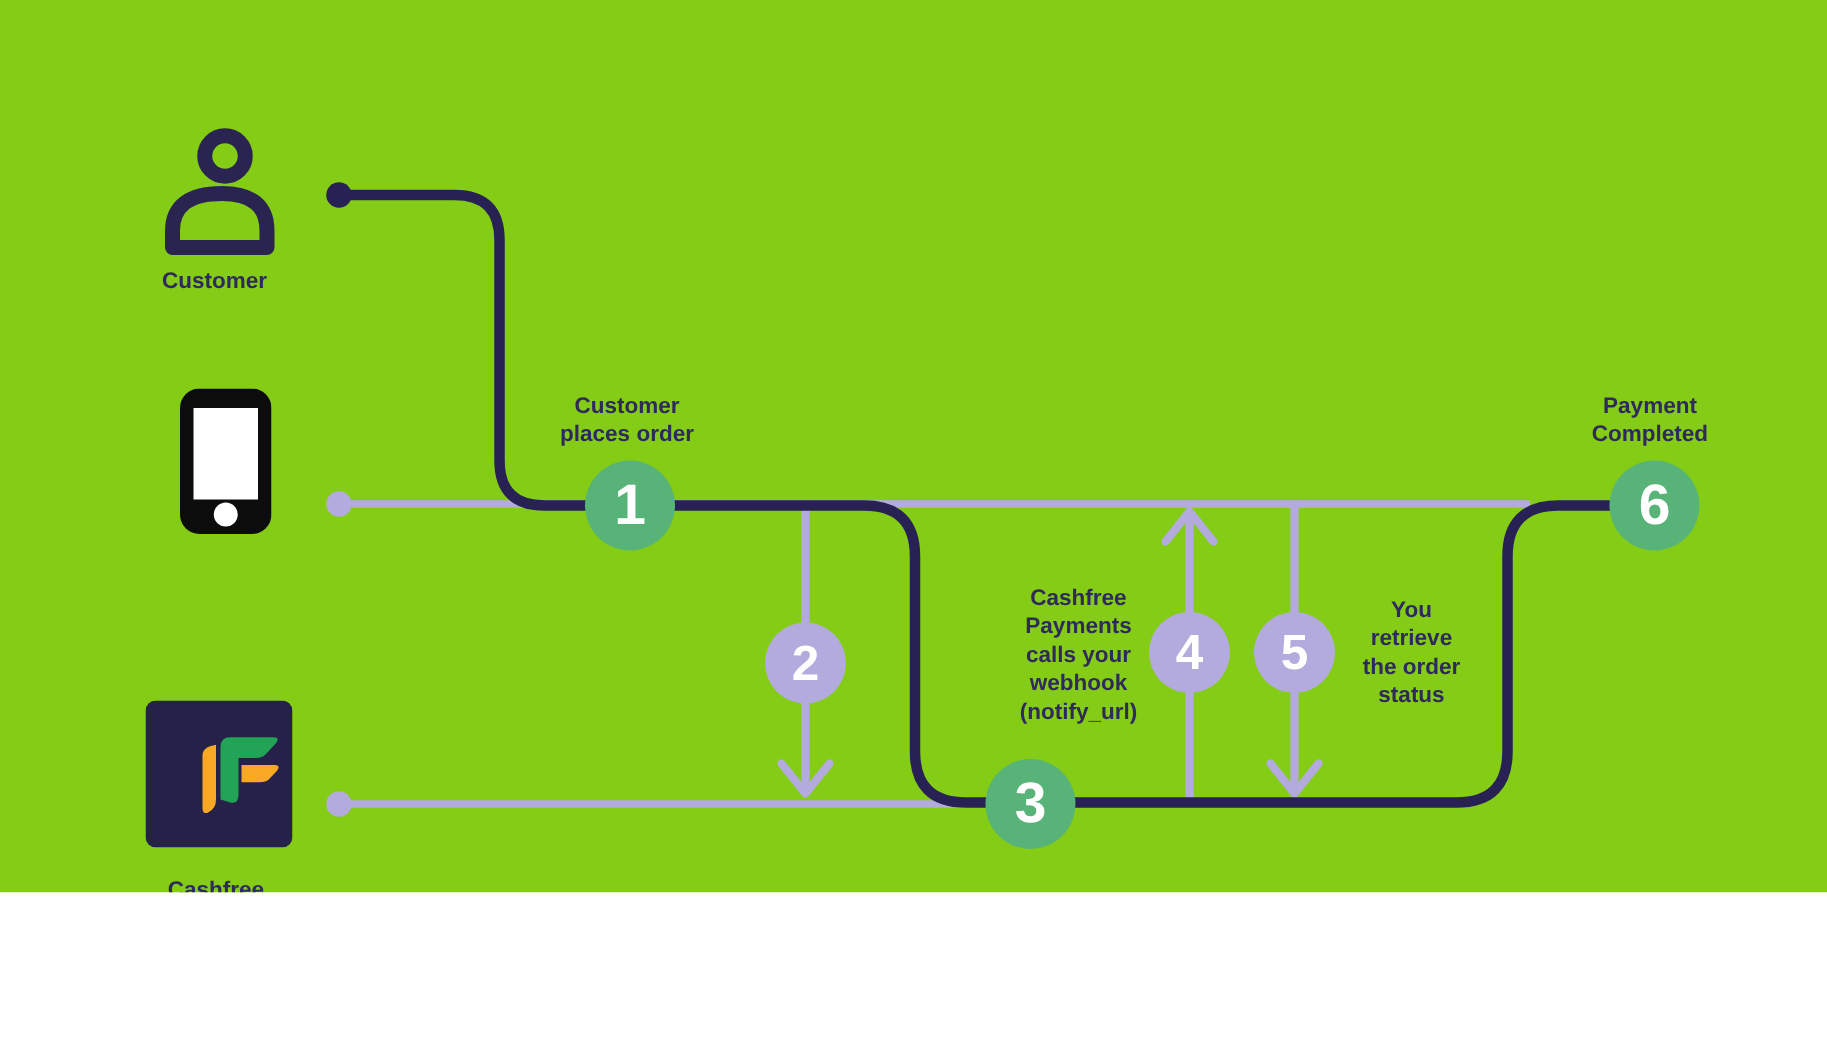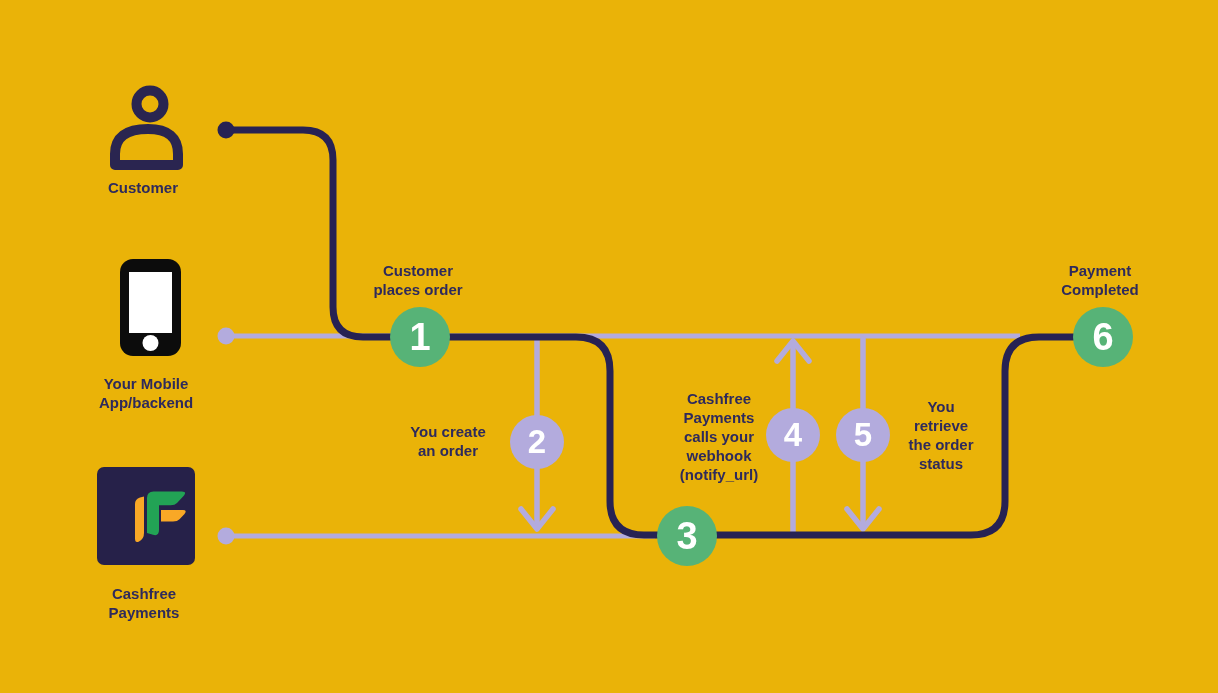--- a/index.html
+++ b/index.html
@@ -1,19 +1,19 @@
 <!DOCTYPE html>
 <html><head>
 <meta charset="utf-8">
 <style>
   html,body{margin:0;padding:0;background:#ffffff;}
   #canvas{
     position:relative;
-    width:1218px;height:693px;
-    background:#eab308;
+    width:1218px;height:595px;
+    background:#84cc16;
     font-family:"Liberation Sans", sans-serif;
     overflow:hidden;
   }
   #wires{position:absolute;left:0;top:0;}
   .label{
     position:absolute;
     text-align:center;
     white-space:pre-line;
     font-weight:bold;
     font-size:15px;
@@ -82,22 +82,20 @@
     <svg width="98" height="98" viewBox="0 0 98 98">
       <rect x="0" y="0" width="98" height="98" rx="7" fill="#262149"></rect>
       <path d="M38 37 Q38 32 43 30.5 L47 29.5 L47 66 Q47 72 42 74.5 Q38 76.5 38 71.5 Z" fill="#f9a826"></path>
       <path d="M50 66 L50 31 Q50 24.5 56.5 24.5 L85 24.5 Q90 24.5 87 28.5 L80 36 Q78 38.3 73.5 38.3
                L62 38.3 L62 63 Q62 69.5 56 67.8 Z" fill="#22a355"></path>
       <path d="M64 43 L86 43 Q90.5 43 87.5 47 L82.5 52.3 Q80.5 54.5 76 54.5 L64 54.5 Z" fill="#f9a826"></path>
     </svg>
   </div>
 
   <div class="label" style="left:83px;top:178px;width:120px;">Customer</div>
-  <div class="label" style="left:66px;top:374px;width:160px;">Your Mobile
-App/backend</div>
   <div class="label" style="left:84px;top:584px;width:120px;">Cashfree
 Payments</div>
 
   <div class="step-circle step-green" style="left:390px;top:307px;">
     <span>1</span>
   </div>
   <div class="step-circle step-purple" style="left:510px;top:415px;">
     <span>2</span>
   </div>
   <div class="step-circle step-green" style="left:657px;top:506px;">
@@ -108,22 +106,20 @@
   </div>
   <div class="step-circle step-purple" style="left:836px;top:408px;">
     <span>5</span>
   </div>
   <div class="step-circle step-green" style="left:1073px;top:307px;">
     <span>6</span>
   </div>
 
   <div class="label" style="left:338px;top:261px;width:160px;">Customer
 places order</div>
-  <div class="label" style="left:368px;top:422px;width:160px;">You create
-an order</div>
   <div class="label" style="left:654px;top:389px;width:130px;">Cashfree
 Payments
 calls your
 webhook
 (notify_url)</div>
   <div class="label" style="left:1020px;top:261px;width:160px;">Payment
 Completed</div>
   <div class="label" style="left:876px;top:397px;width:130px;">You
 retrieve
 the order

